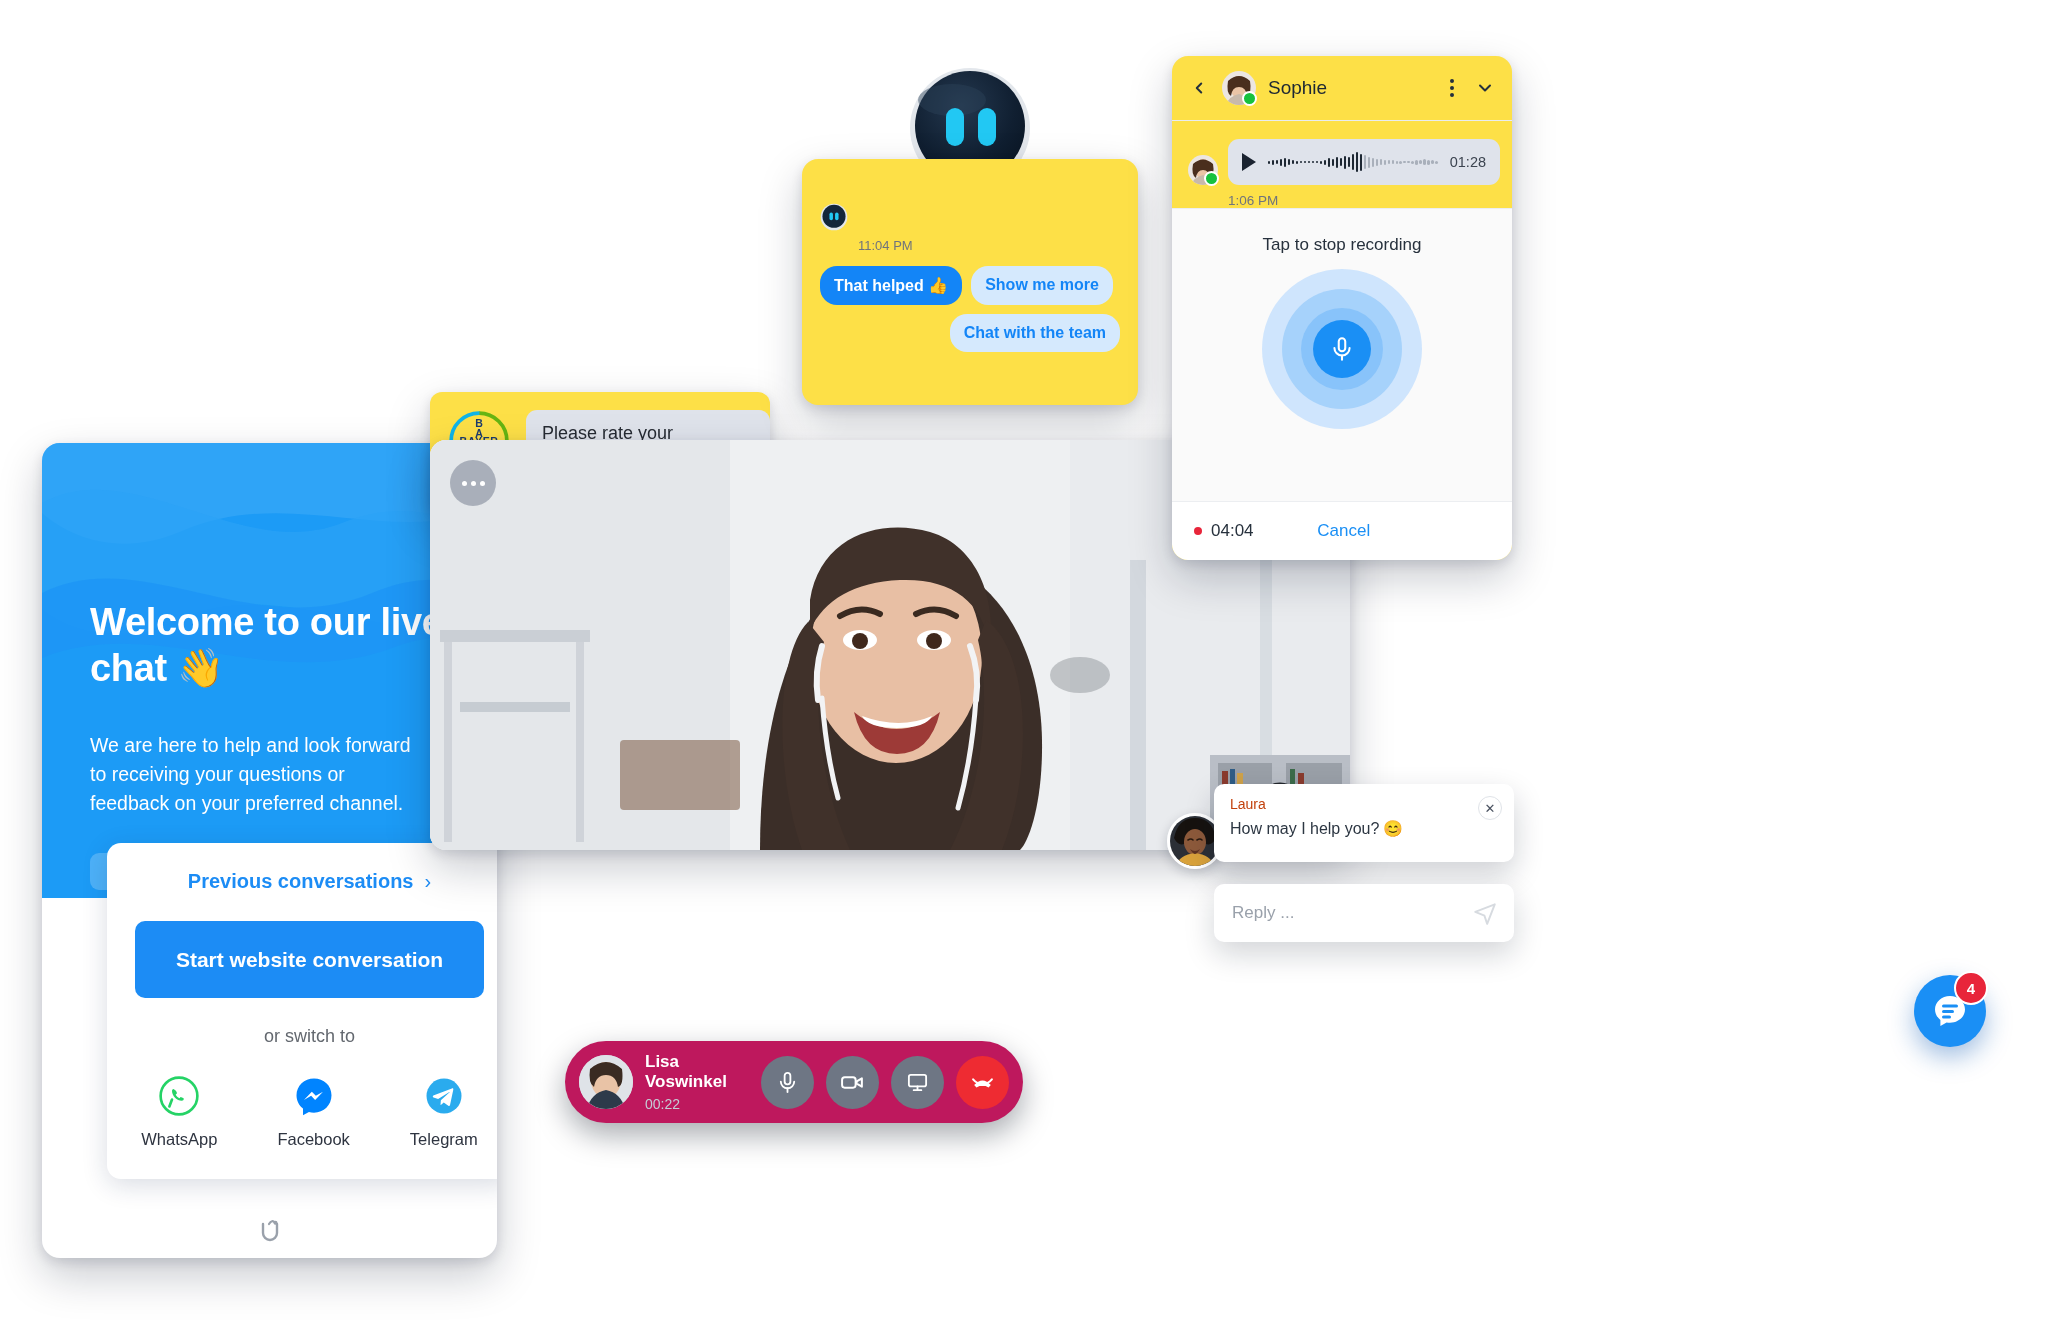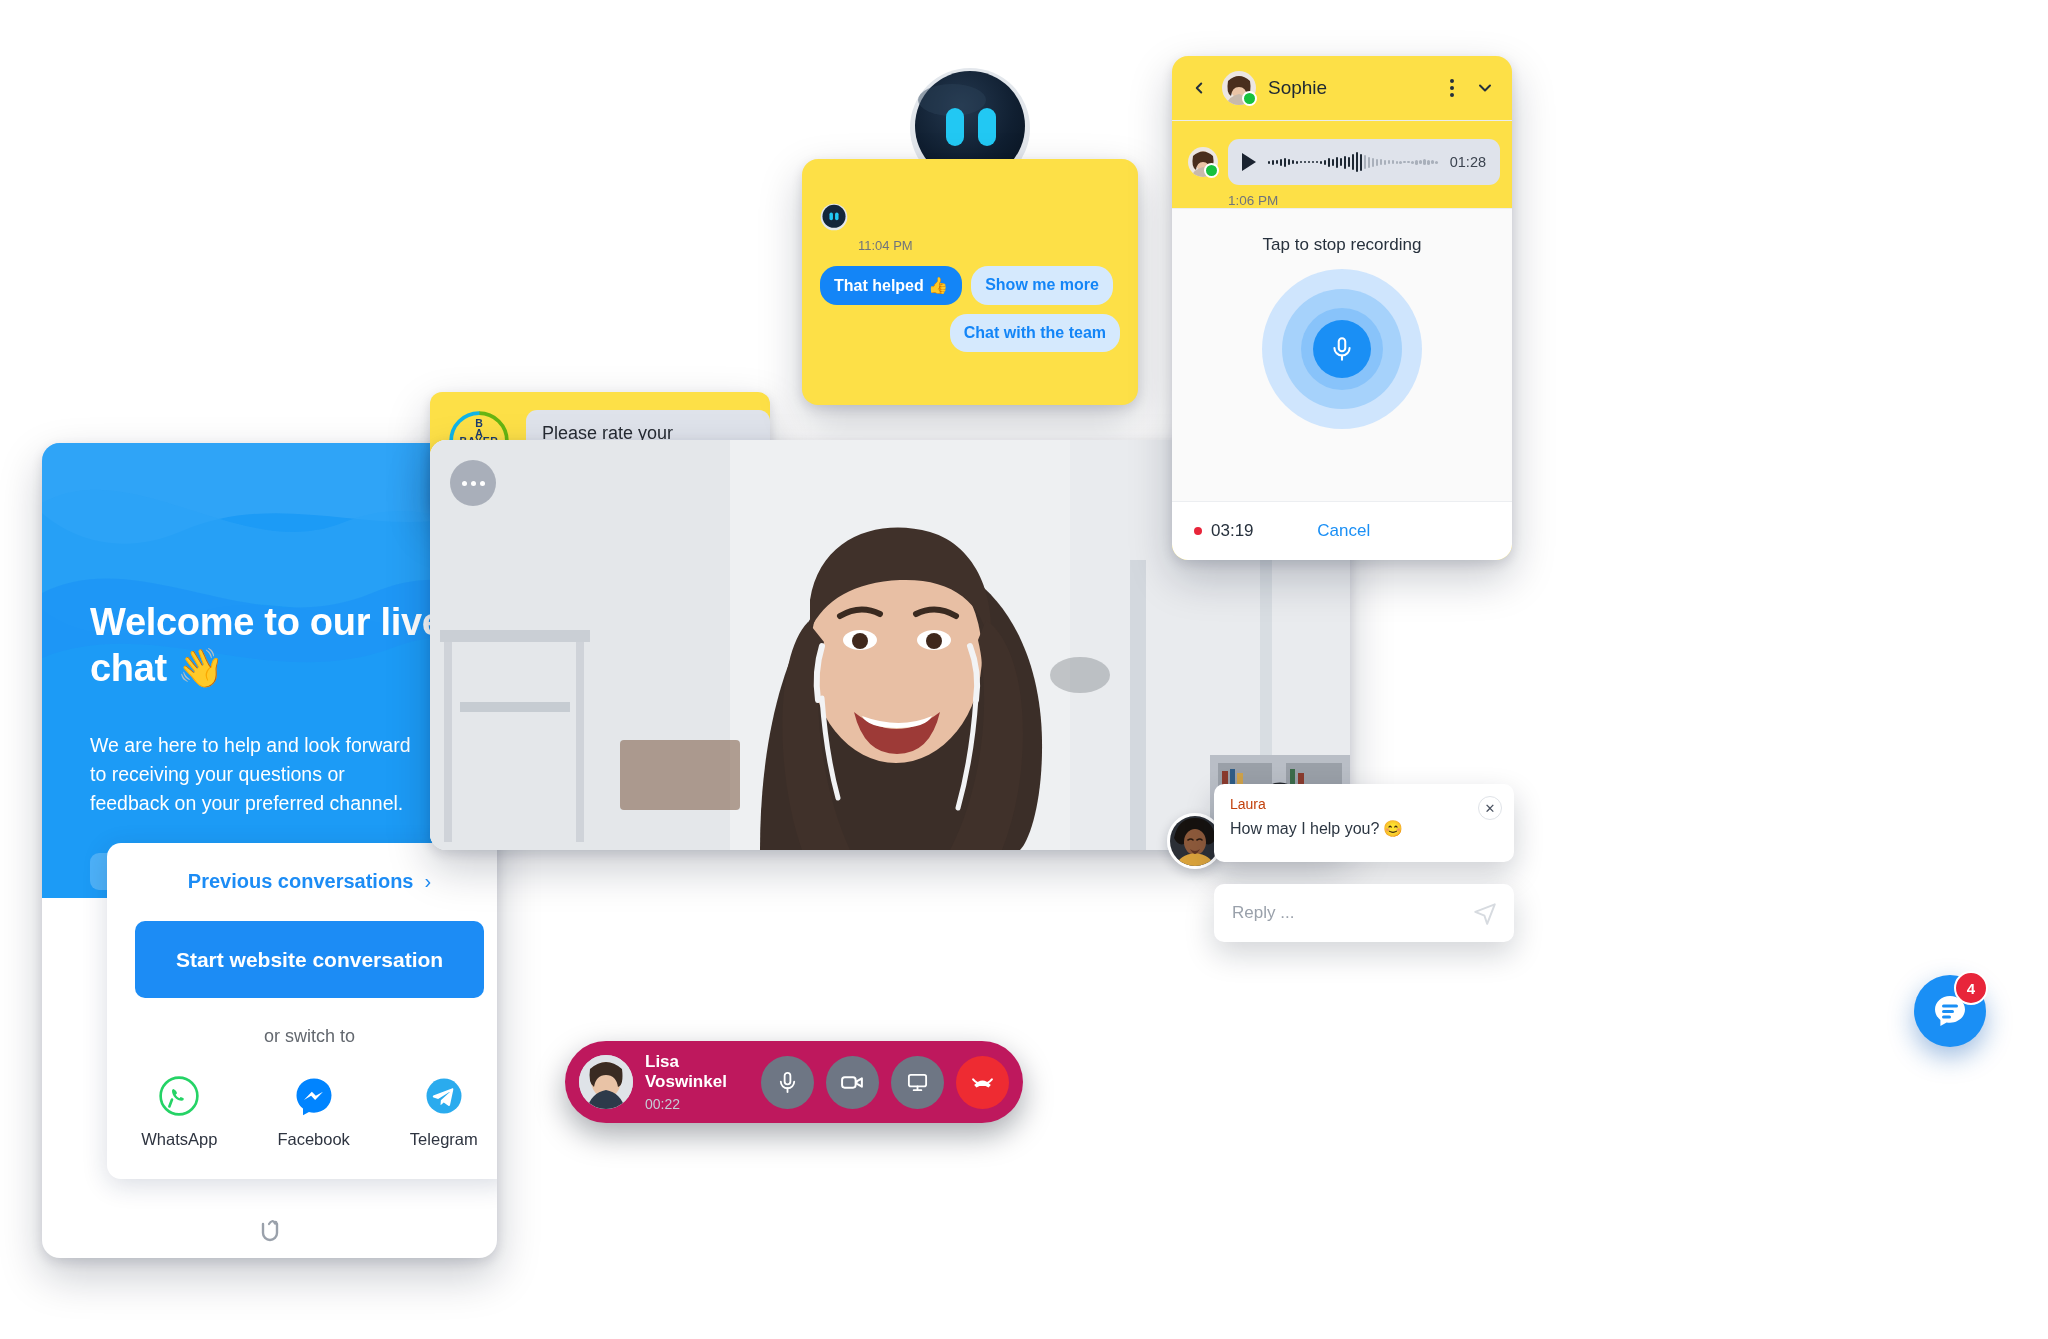--- a/index.html
+++ b/index.html
@@ -73,21 +73,21 @@
   
   #sophie{left:1172px;top:56px;width:340px;height:504px;border-radius:16px;overflow:hidden;display:flex;flex-direction:column;}
   .sp-head{height:64px;display:flex;align-items:center;padding:0 16px;gap:12px;border-bottom:1px solid #e9ecef;flex:none;}
   .sp-back{width:22px;display:flex;justify-content:center;cursor:pointer;}
   .sp-av{width:34px;height:34px;border-radius:50%;position:relative;flex:none;overflow:visible;}
   .sp-av .img{width:100%;height:100%;border-radius:50%;overflow:hidden;}
   .dot-on{position:absolute;right:-1px;bottom:-1px;width:11px;height:11px;border-radius:50%;background:#17c13e;border:2px solid #fff;}
   .sp-name{font-size:19px;color:#1d2733;flex:1;}
   .sp-kebab{display:flex;flex-direction:column;gap:3px;cursor:pointer;padding:4px 8px;}
   .sp-kebab i{width:4px;height:4px;border-radius:50%;background:#24303d;display:block;}
-  .sp-msg{display:flex;align-items:center;gap:10px;padding:18px 16px 0;}
+  .sp-msg{display:flex;align-items:flex-end;gap:10px;padding:18px 16px 0;}
   .sp-mav{width:30px;height:30px;border-radius:50%;position:relative;flex:none;}
   .voice{background:#dfe3eb;border-radius:11px;height:46px;display:flex;align-items:center;gap:12px;padding:0 14px;}
   .play{width:0;height:0;border-left:14px solid #1a2330;border-top:9px solid transparent;border-bottom:9px solid transparent;cursor:pointer;}
   .wave{display:flex;align-items:center;gap:1.6px;height:24px;}
   .wave i{width:2.4px;border-radius:2px;display:block;}
   .vdur{font-size:14.5px;color:#3c4450;}
   .sp-time{font-size:13.5px;color:#70747c;margin:8px 0 0 56px;}
   .sp-rec{flex:1;background:#fafafa;border-top:1px solid #eceef1;display:flex;flex-direction:column;align-items:center;padding-top:26px;}
   .rec-label{font-size:17px;color:#27313d;}
   .rec-rings{margin-top:14px;width:160px;height:160px;border-radius:50%;background:#cfe5fd;display:flex;align-items:center;justify-content:center;}
@@ -462,21 +462,21 @@
                   <line x1="12" y1="18" x2="12" y2="22"></line>
               </svg>
             </div>
           </div>
         </div>
       </div>
     </div>
 
     <div class="sp-foot">
       <span class="rec-dot"></span>
-      <span class="rec-elapsed">03:19</span>
+      <span class="rec-elapsed">04:04</span>
       <span class="cancel">Cancel</span>
     </div>
   </div>
 
   <div id="lauraAvatar">
     <svg viewBox="0 0 50 50">
       <rect width="50" height="50" fill="#2b2f36"></rect>
       <path d="M4 22 q4-20 21-20 q17 0 21 20 q-4 8 -10 6 q-2-10 -11-10 q-9 0 -11 10 q-6 2 -10 -6z" fill="#16120f"></path>
       <ellipse cx="25" cy="26" rx="11" ry="13" fill="#8d5a3b"></ellipse>
       <path d="M6 50 q3-11 19-13 q16 2 19 13z" fill="#d9a23b"></path>

